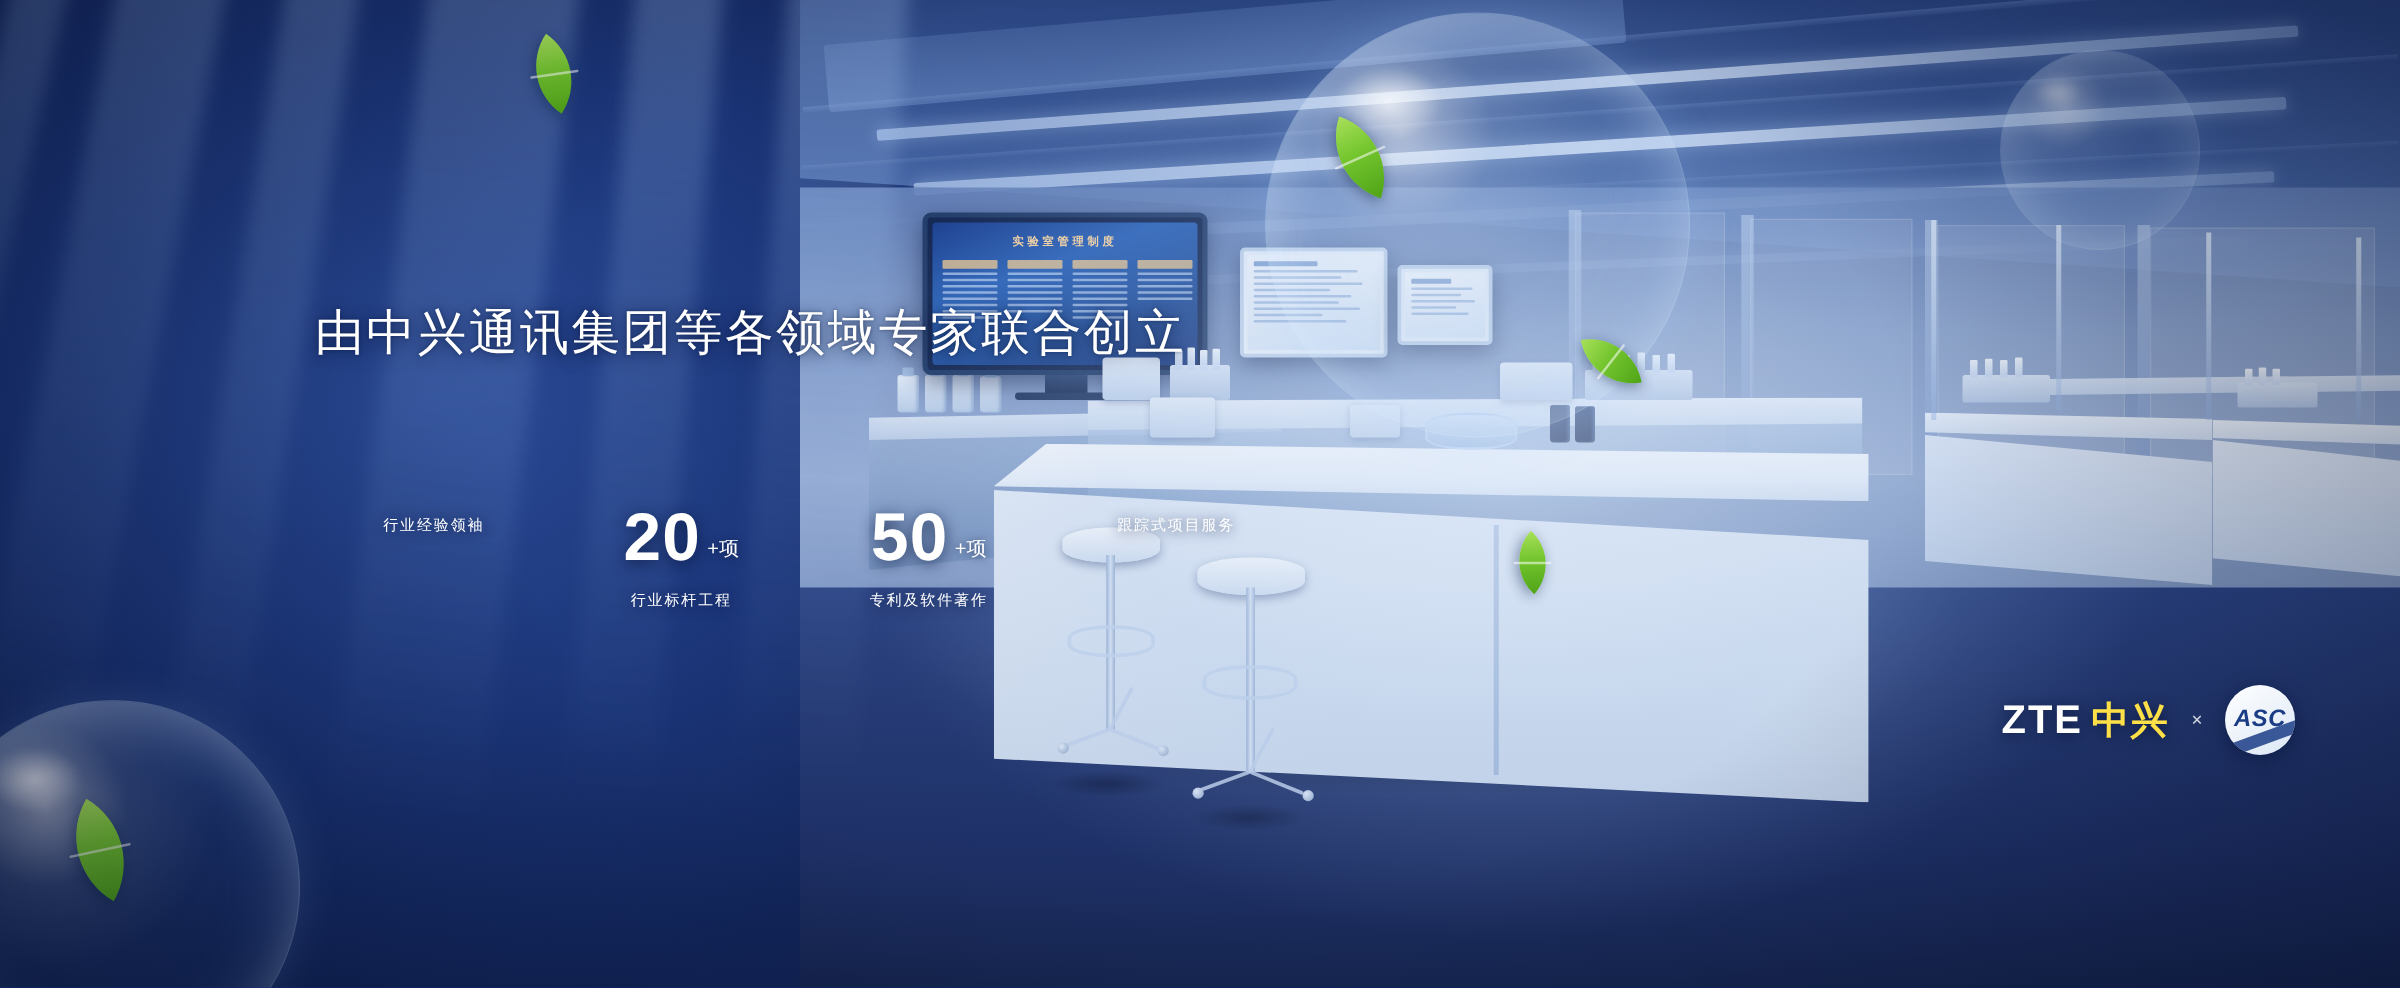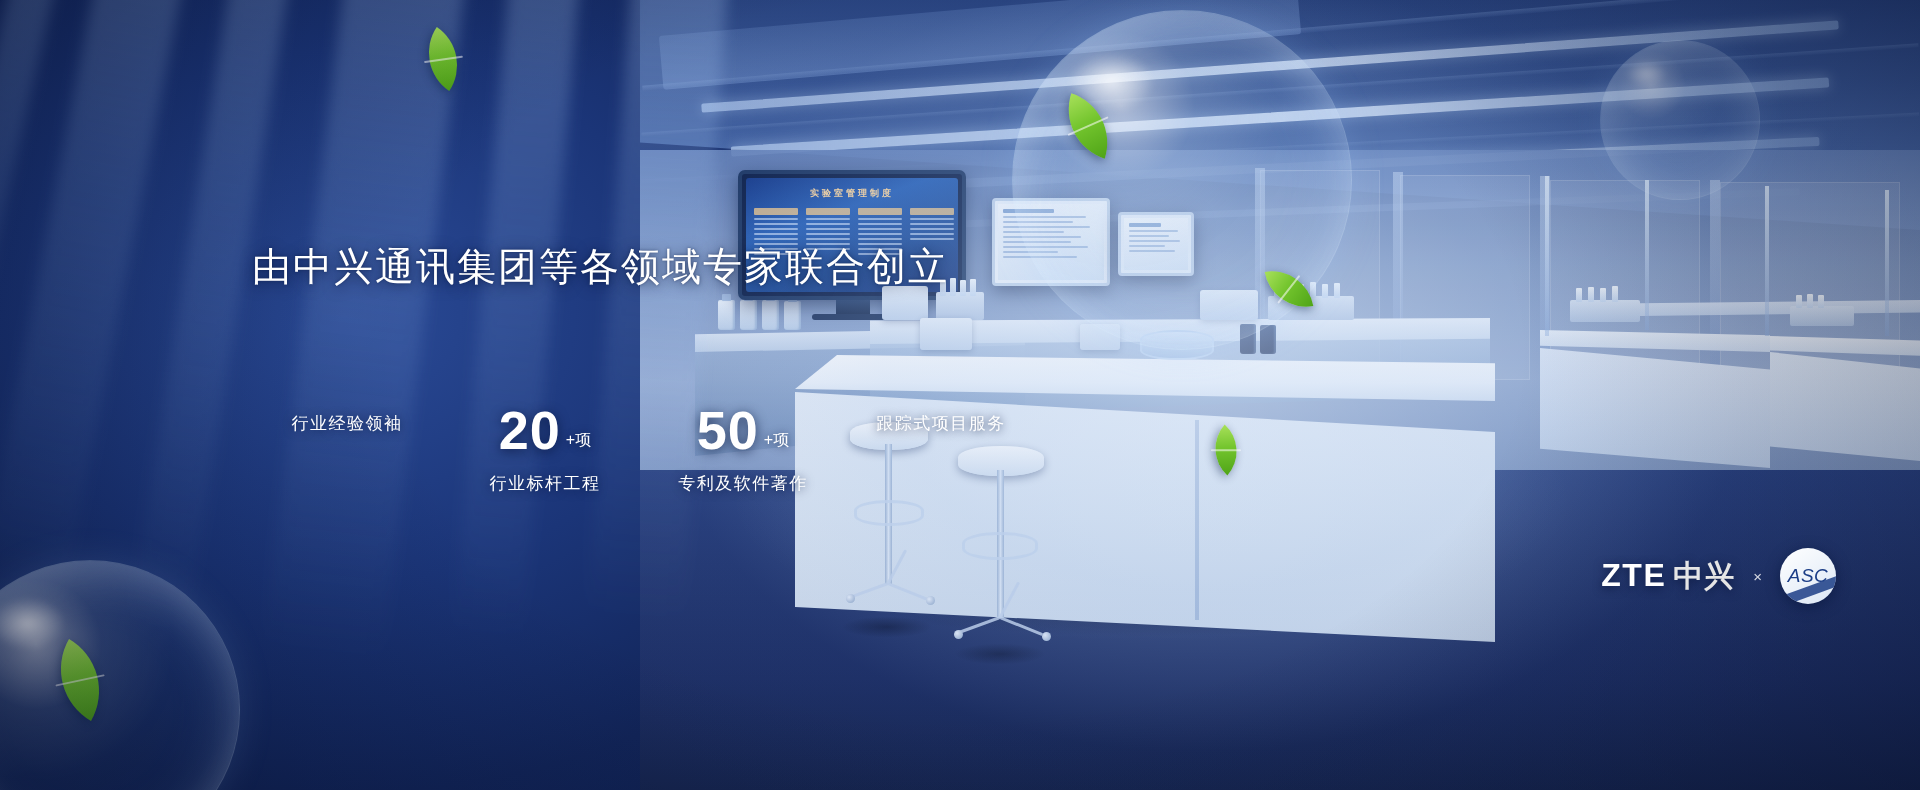--- a/index.html
+++ b/index.html
@@ -215,38 +215,38 @@
   .stat-num-row{ display:flex; align-items:baseline; justify-content:center; gap:5px; }
   .stat-num{
     font-size:54px; line-height:60px; font-weight:700; color:#ffffff; letter-spacing:1px;
     text-shadow:0 2px 12px rgba(6,18,55,.7);
   }
   .stat-unit{
     font-size:16px; color:#ffffff; font-weight:400; position:relative; top:-4px;
     text-shadow:0 1px 8px rgba(6,18,55,.7);
   }
   .stat-label{
-    margin-top:12px; font-size:17px; color:#ffffff; letter-spacing:1.5px; font-weight:400;
+    margin-top:12px; font-size:12px; color:#ffffff; letter-spacing:1.5px; font-weight:400;
     text-shadow:0 1px 10px rgba(6,18,55,.75);
   }
 
   
   .logo{ position:absolute; right:84px; bottom:186px; display:flex; align-items:center; gap:16px; }
   .logo-zte{ display:flex; align-items:baseline; gap:7px; }
   .logo-zte-en{ font-size:32px; font-weight:700; color:#ffffff; letter-spacing:1.5px; text-shadow:0 2px 10px rgba(5,15,50,.7);}
-  .logo-zte-cn{ font-size:30px; font-weight:700; color:#e5e5e5; letter-spacing:1px; text-shadow:0 2px 10px rgba(5,15,50,.7);}
+  .logo-zte-cn{ font-size:30px; font-weight:700; color:#fde047; letter-spacing:1px; text-shadow:0 2px 10px rgba(5,15,50,.7);}
   .logo-x{ font-size:15px; color:rgba(255,255,255,.82); padding:0 2px;}
   .logo-asc{
     width:56px; height:56px; border-radius:50%;
     background:linear-gradient(145deg,#ffffff,#dbe7f5);
     display:flex; align-items:center; justify-content:center;
     box-shadow:0 3px 14px rgba(5,18,55,.55);
     position:relative; overflow:hidden;
   }
-  .logo-asc-txt{ font-size:19px; font-weight:400; color:#1b3d86; letter-spacing:.5px; font-style:italic; }
+  .logo-asc-txt{ font-size:19px; font-weight:700; color:#1b3d86; letter-spacing:.5px; font-style:italic; }
   .logo-asc::before{ content:""; position:absolute; left:-6px; top:38px; width:72px; height:10px;
      background:#1b3d86; transform:rotate(-20deg); opacity:.85;}
 </style>
 </head>
 <body>
 
 <div id="stage">
 
   <div class="bg-base"></div>
 

